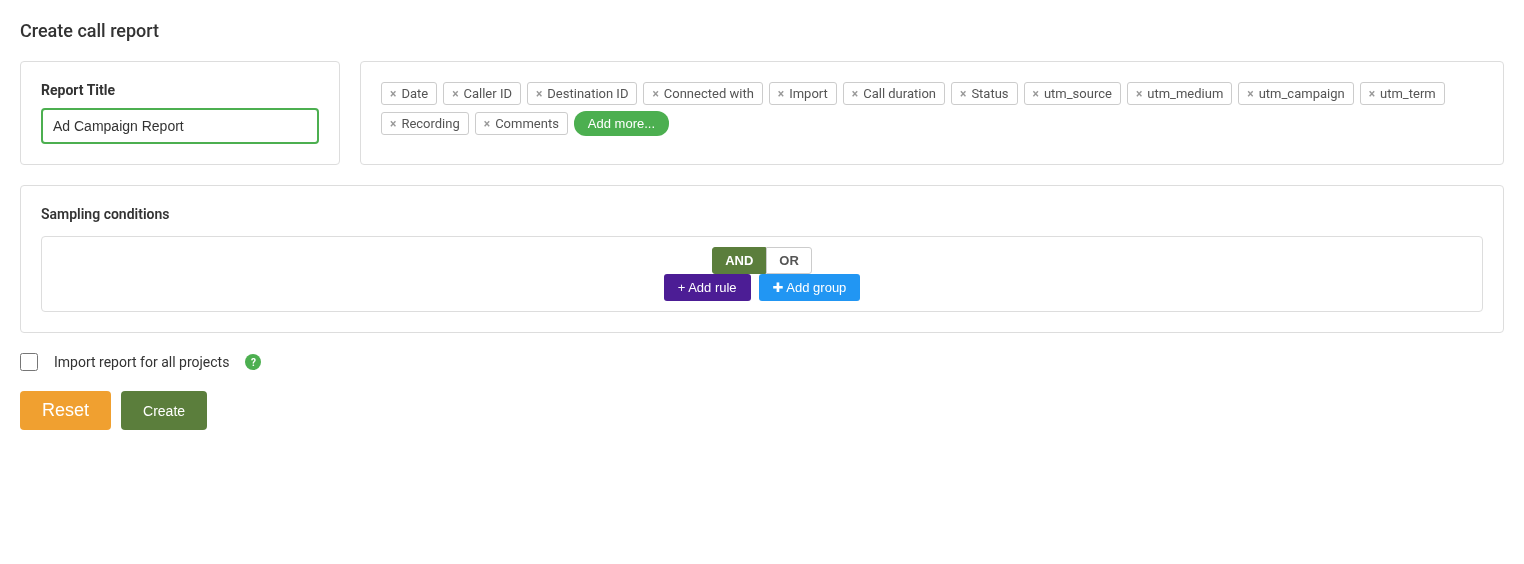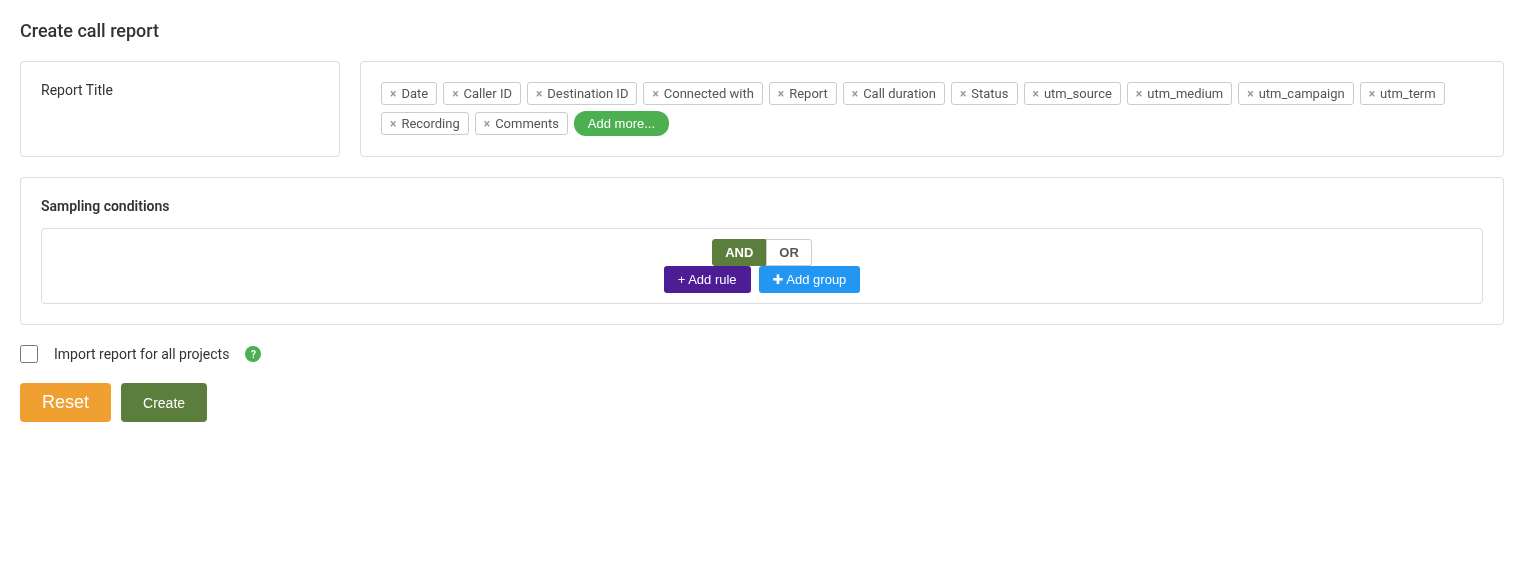--- a/index.html
+++ b/index.html
@@ -28,21 +28,21 @@
       background: #fff;
     }
     .card-left {
       width: 320px;
       flex-shrink: 0;
     }
     .card-right {
       flex: 1;
     }
     .field-label {
-      font-weight: 400;
+      font-weight: 700;
       font-size: 14px;
       margin-bottom: 10px;
       color: #333;
     }
     .text-input {
       width: 100%;
       border: 2px solid #4caf50;
       border-radius: 4px;
       padding: 8px 10px;
       font-size: 14px;
@@ -224,20 +224,21 @@
   </style>
 </head>
 <body>
 
 <h1 class="page-title">Create call report</h1>
 
 <div class="top-row">
 
   <div class="card card-left">
     <div class="field-label">Report Title</div>
+    <input type="text" class="text-input" value="Ad Campaign Report" style="">
   </div>
 
   <div class="card card-right">
     <div class="tags-container">
 
       <span class="tag">
           <span class="tag-remove">×</span>
           <span>Date</span>
         </span>
         <span class="tag">
@@ -247,21 +248,21 @@
         <span class="tag">
           <span class="tag-remove">×</span>
           <span>Destination ID</span>
         </span>
         <span class="tag">
           <span class="tag-remove">×</span>
           <span>Connected with</span>
         </span>
         <span class="tag">
           <span class="tag-remove">×</span>
-          <span>Report</span>
+          <span>Import</span>
         </span>
         <span class="tag">
           <span class="tag-remove">×</span>
           <span>Call duration</span>
         </span>
         <span class="tag">
           <span class="tag-remove">×</span>
           <span>Status</span>
         </span>
         <span class="tag">

